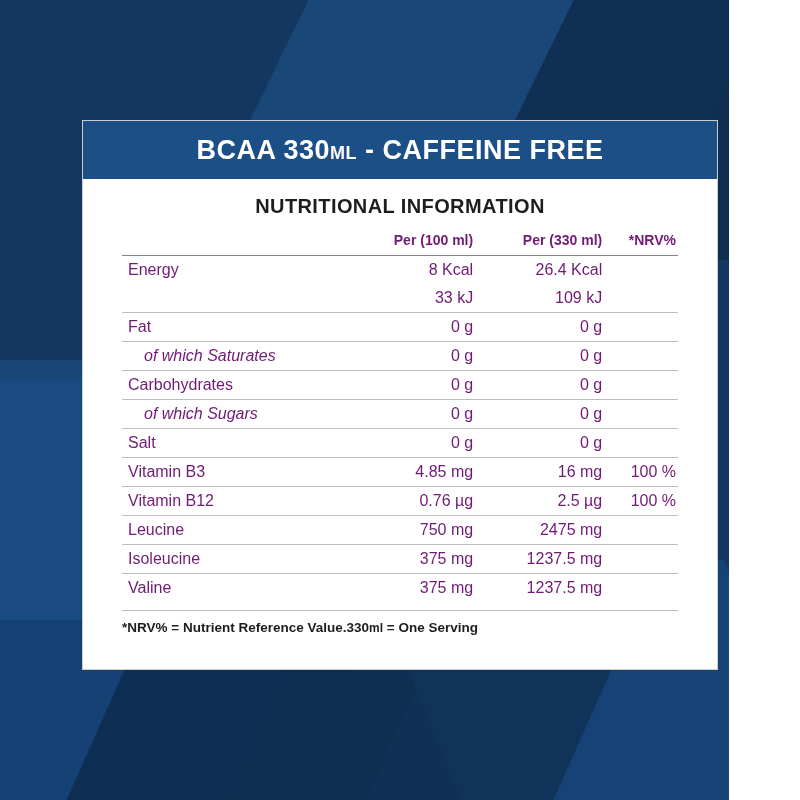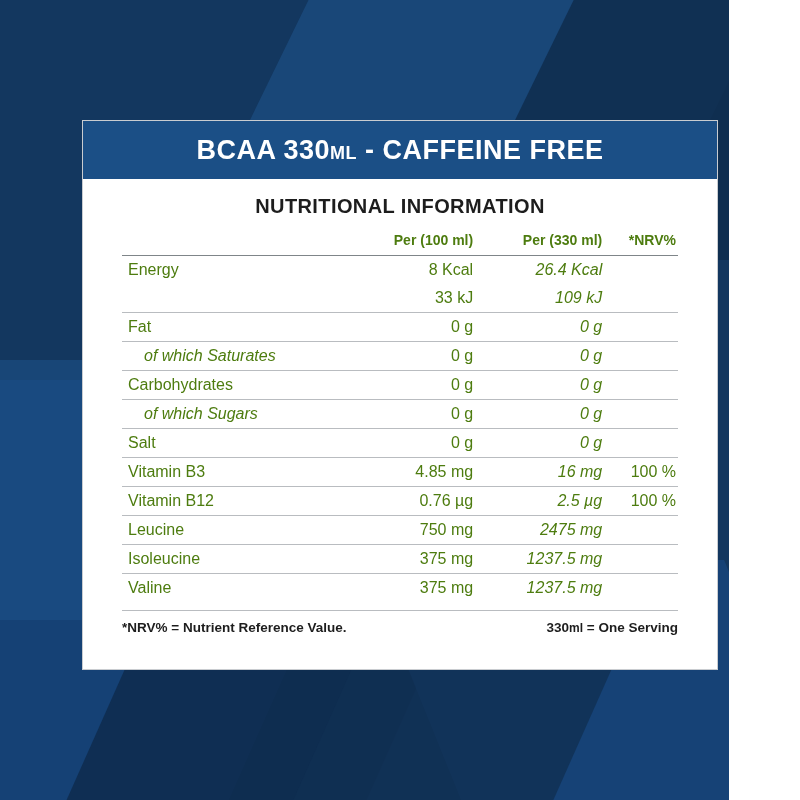--- a/index.html
+++ b/index.html
@@ -132,21 +132,21 @@
     letter-spacing: .4px;
     margin-top: 16px;
     margin-bottom: 12px;
   }
 
   table {
     width: 556px;
     margin: 0 auto;
     border-collapse: collapse;
     font-size: 14.5px;
-    color: #4d7c0f;
+    color: #701a75;
   }
   table th {
     font-weight: bold;
     font-size: 14px;
     padding: 2px 6px 7px 6px;
     text-align: right;
     white-space: nowrap;
   }
   th.col-label {
     text-align: left;
@@ -168,21 +168,20 @@
     padding-left: 22px;
     font-style: italic;
   }
   td.v1 {
     text-align: right;
     width: 130px;
   }
   td.v2 {
     text-align: right;
     width: 128px;
-    font-style: italic;
   }
   td.v3 {
     text-align: right;
     width: 66px;
     padding-right: 2px;
   }
   tr.sep > td {
     border-top: 1px solid #b9bcc0;
   }
   tr.head-rule > th {
@@ -192,21 +191,20 @@
     border-top: none;
   }
 
   #footer {
     width: 556px;
     margin: 8px auto;
     margin-top: 8px;
     padding-top: 9px;
     border-top: 1px solid #b9bcc0;
     display: flex;
-    justify-content: space-between;
     font-size: 13.5px;
     font-weight: bold;
     color: #1d1d1d;
   }
   #footer .right .u {
     font-size: 12px;
   }
 </style>
 </head>
 <body>

